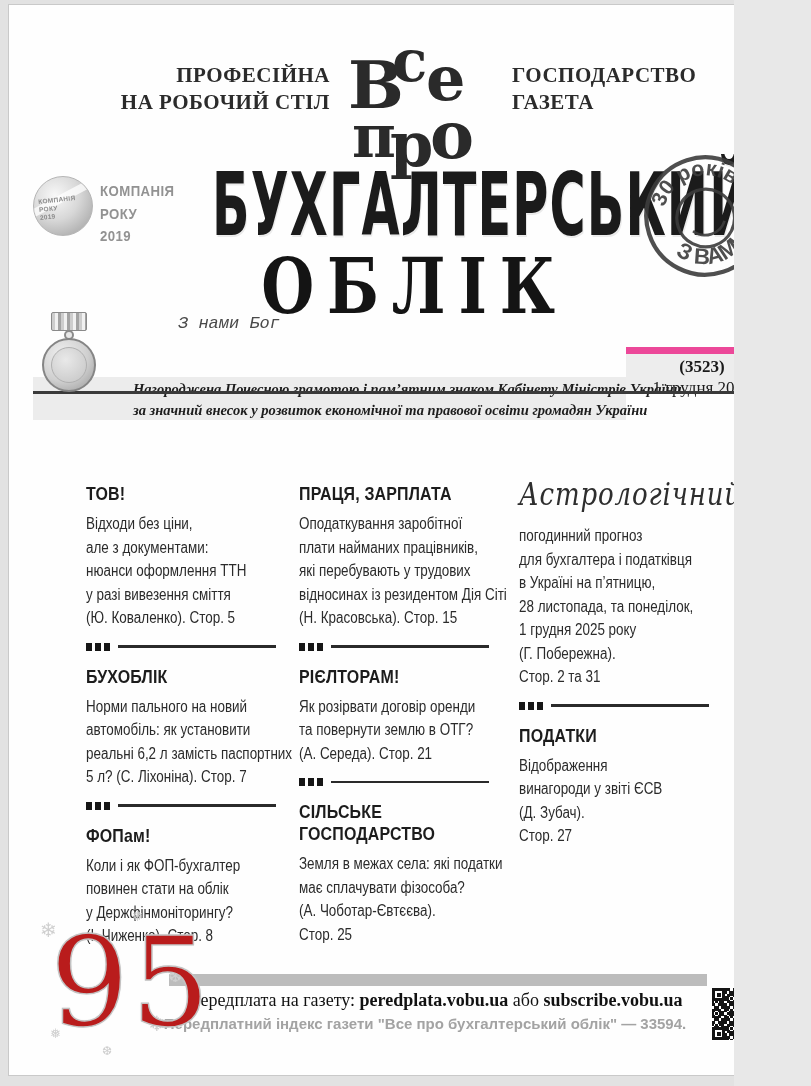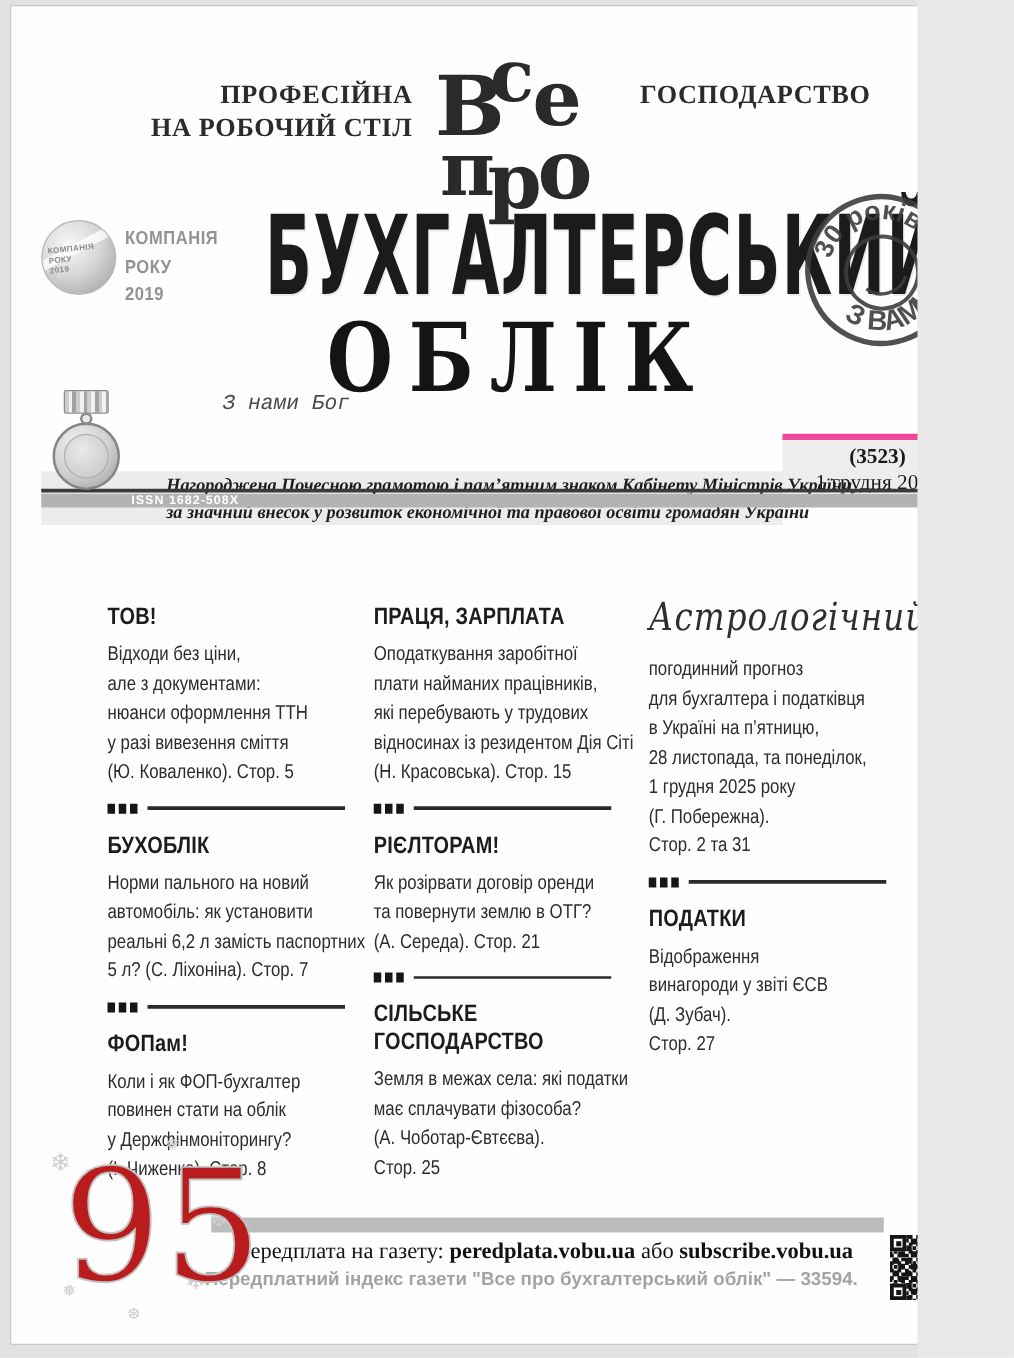--- a/index.html
+++ b/index.html
@@ -53,21 +53,21 @@
            transform:rotate(-18deg); opacity:.9; }
 
   .motto { position:absolute; left:178px; top:314px; font-family:Liberation Mono, monospace;
            font-style:italic; font-size:17px; color:#4a4a4a; }
 
   
   .issue-no { position:absolute; left:626px; top:284px; width:154px; text-align:center;
               font-family:"DejaVu Serif","Liberation Serif",serif; font-weight:bold;
               font-size:48px; color:#111; line-height:1.1; }
   .issue-box { position:absolute; left:626px; top:347px; width:152px; height:45px;
-               background:#ededed; border-top:5px solid #ec4899; text-align:center;
+               background:#ededed; border-top:7px solid #ec4899; text-align:center;
                font-family:"Liberation Serif","DejaVu Serif",serif; color:#1a1a1a; padding-top:2px; }
   .issue-serial { font-weight:bold; font-size:17px; line-height:1.25; }
   .issue-date { font-size:17px; line-height:1.25; }
 
   
   .award-band { position:absolute; left:33px; top:349px; width:593px; height:43px; background:#ececec;margin-top:28px; }
   .award-text { position:absolute; left:100px; top:2px; width:500px;
                 font-family:"Liberation Serif","DejaVu Serif",serif; font-style:italic; font-weight:bold;
                 font-size:15px; line-height:1.42; color:#1d1d1d;
                 transform:scaleX(.97); transform-origin:0 0; white-space:nowrap; }
@@ -137,20 +137,21 @@
 
 <div class="stage">
   <div class="paper"></div>
 
   <div class="tagline tagline-left">
     <div>ПРОФЕСІЙНА</div>
     <div>НА РОБОЧИЙ СТІЛ</div>
   </div>
   <div class="tagline tagline-right">
     <div>ГОСПОДАРСТВО</div>
+    <div>ГАЗЕТА</div>
   </div>
 
   <div class="logo">
     <span class="lg0">В</span>
     <span class="lg1">с</span>
     <span class="lg2">е</span>
     <span class="lg3">п</span>
     <span class="lg4">р</span>
     <span class="lg5">о</span>
   </div>
@@ -209,23 +210,20 @@
   </div>
   <div class="award-medal">
     <div class="am-ribbon"></div>
     <div class="am-link"></div>
     <div class="am-disc">
       <div class="am-inner"></div>
     </div>
   </div>
 
   <div class="rule-dark"></div>
-  <div class="issn-strip">
-    <span>ISSN 1682-508X</span>
-  </div>
 
   <div class="col col1">
     <div class="article">
       <div class="a-head">ТОВ!</div>
       <div class="a-body">Відходи без ціни,
 але з документами:
 нюанси оформлення ТТН
 у разі вивезення сміття
 (Ю. Коваленко). Стор. 5</div>
     </div>

